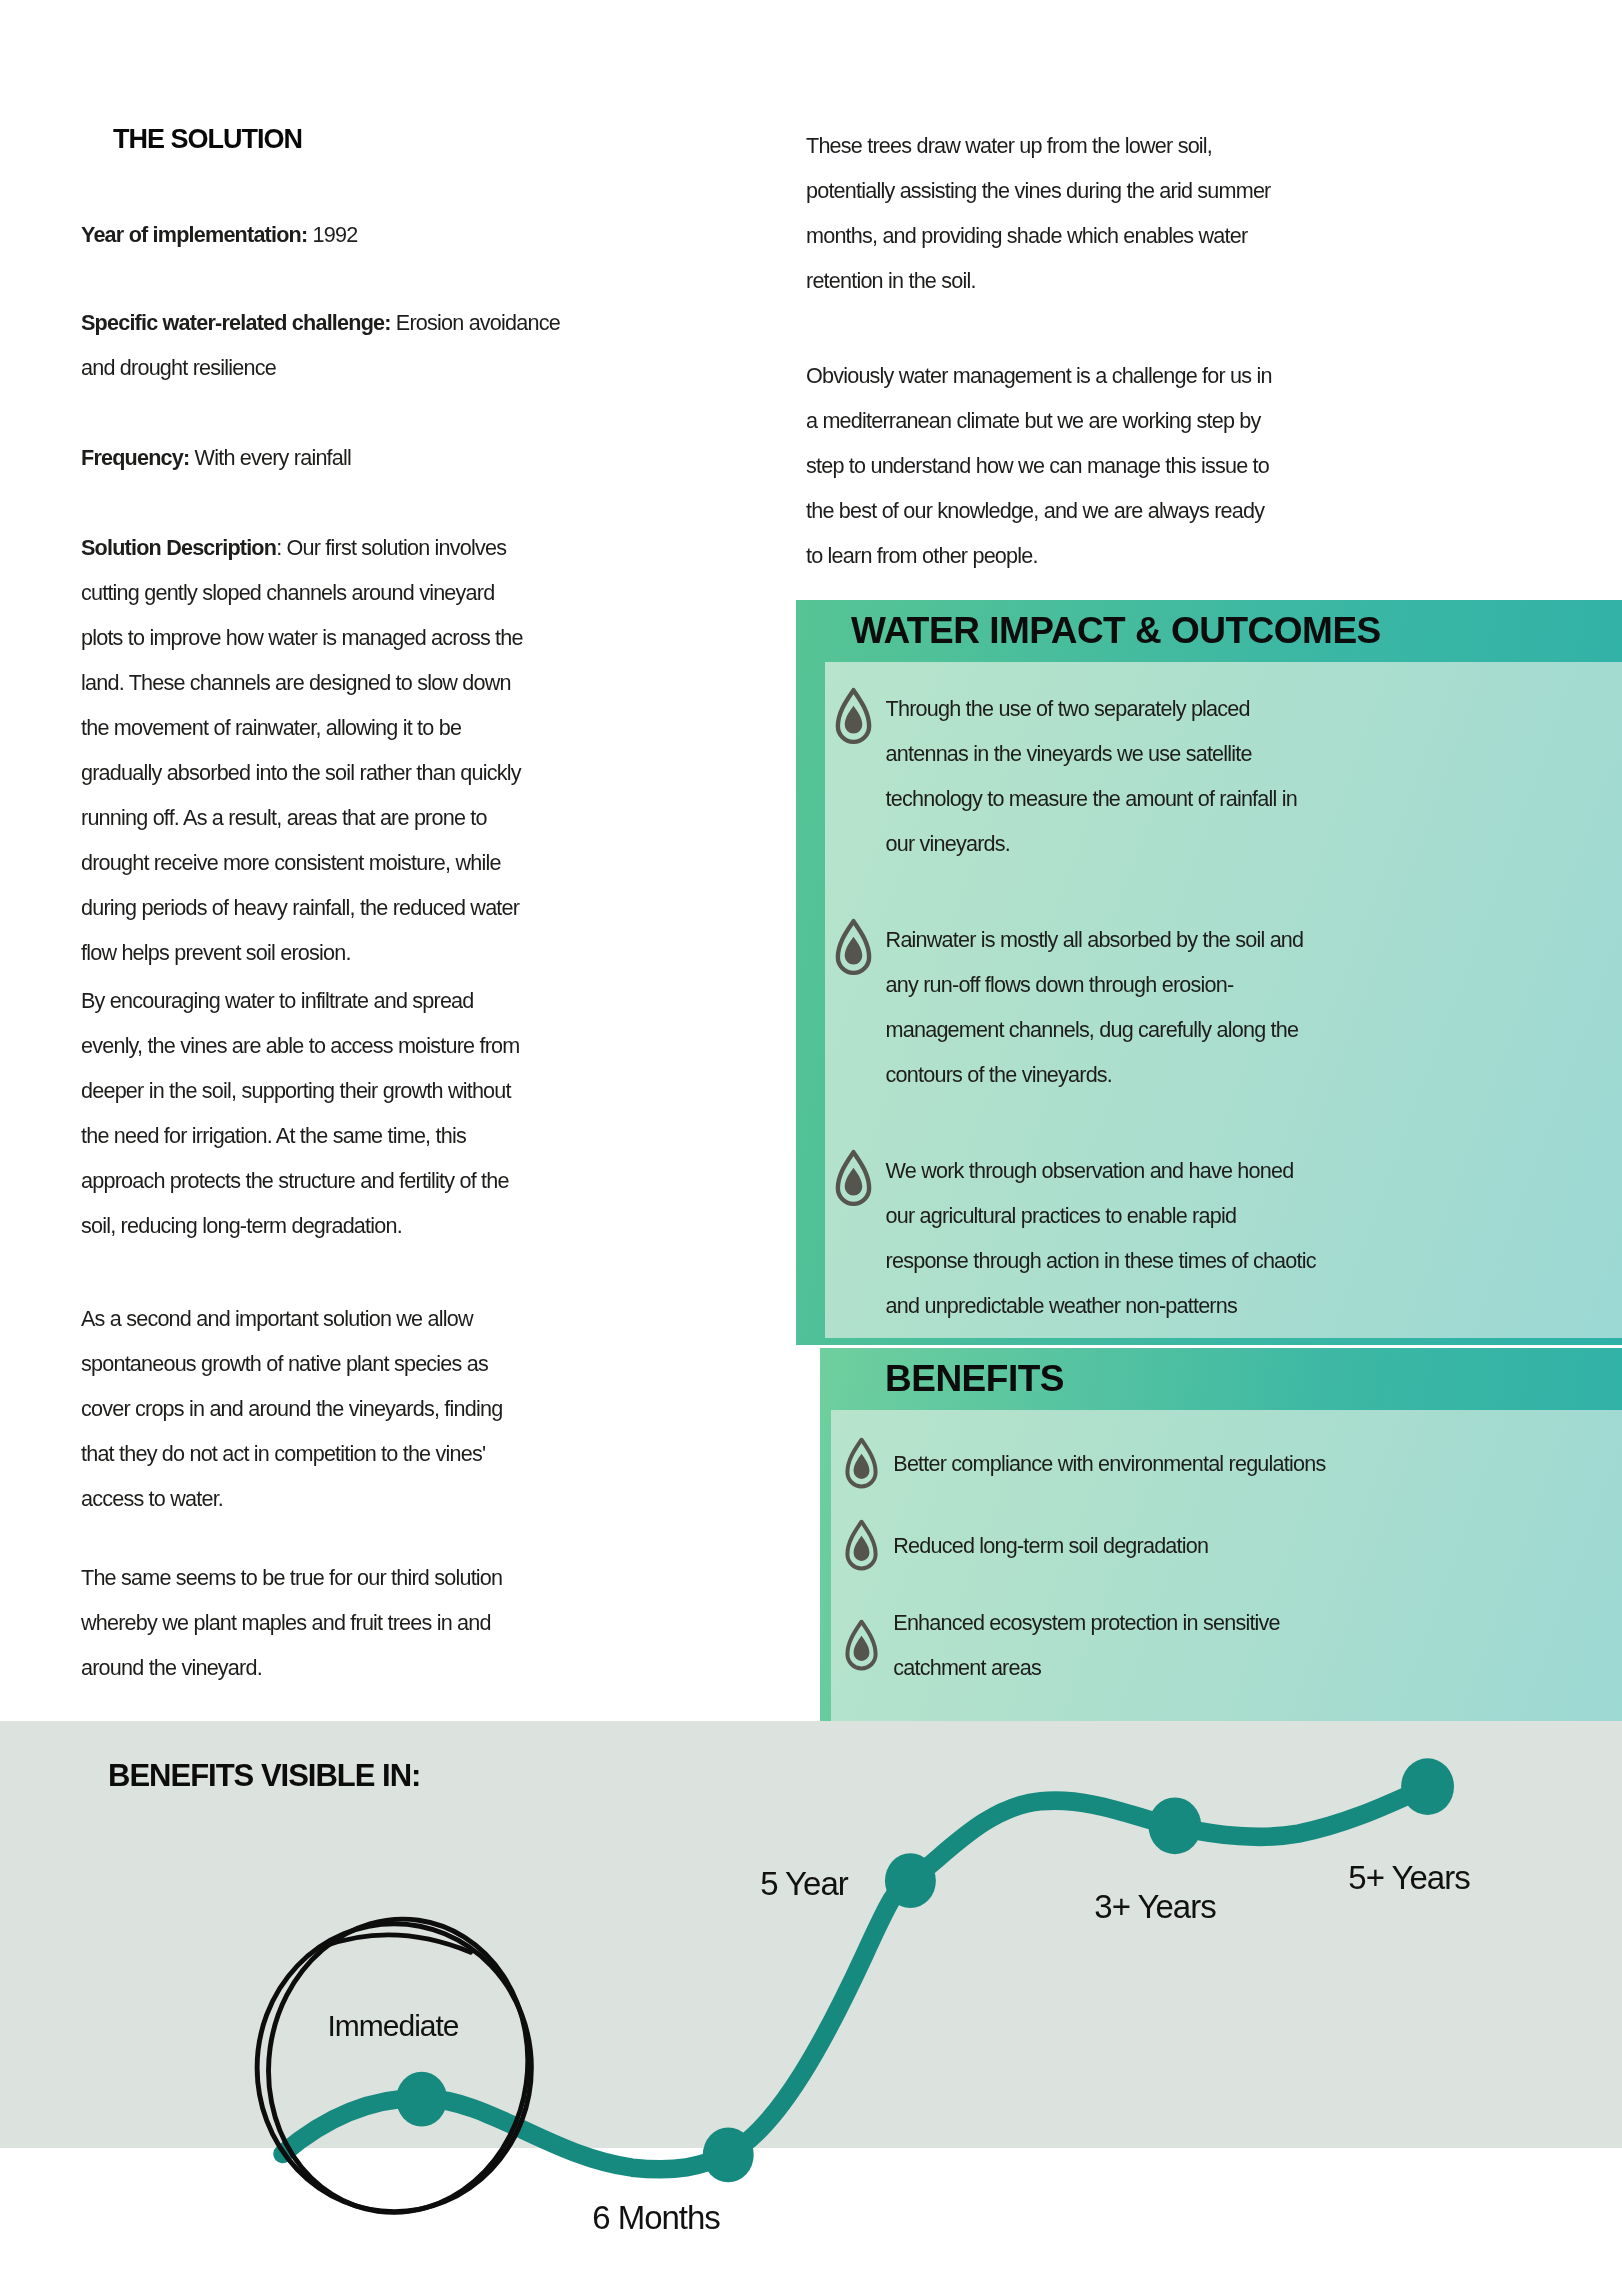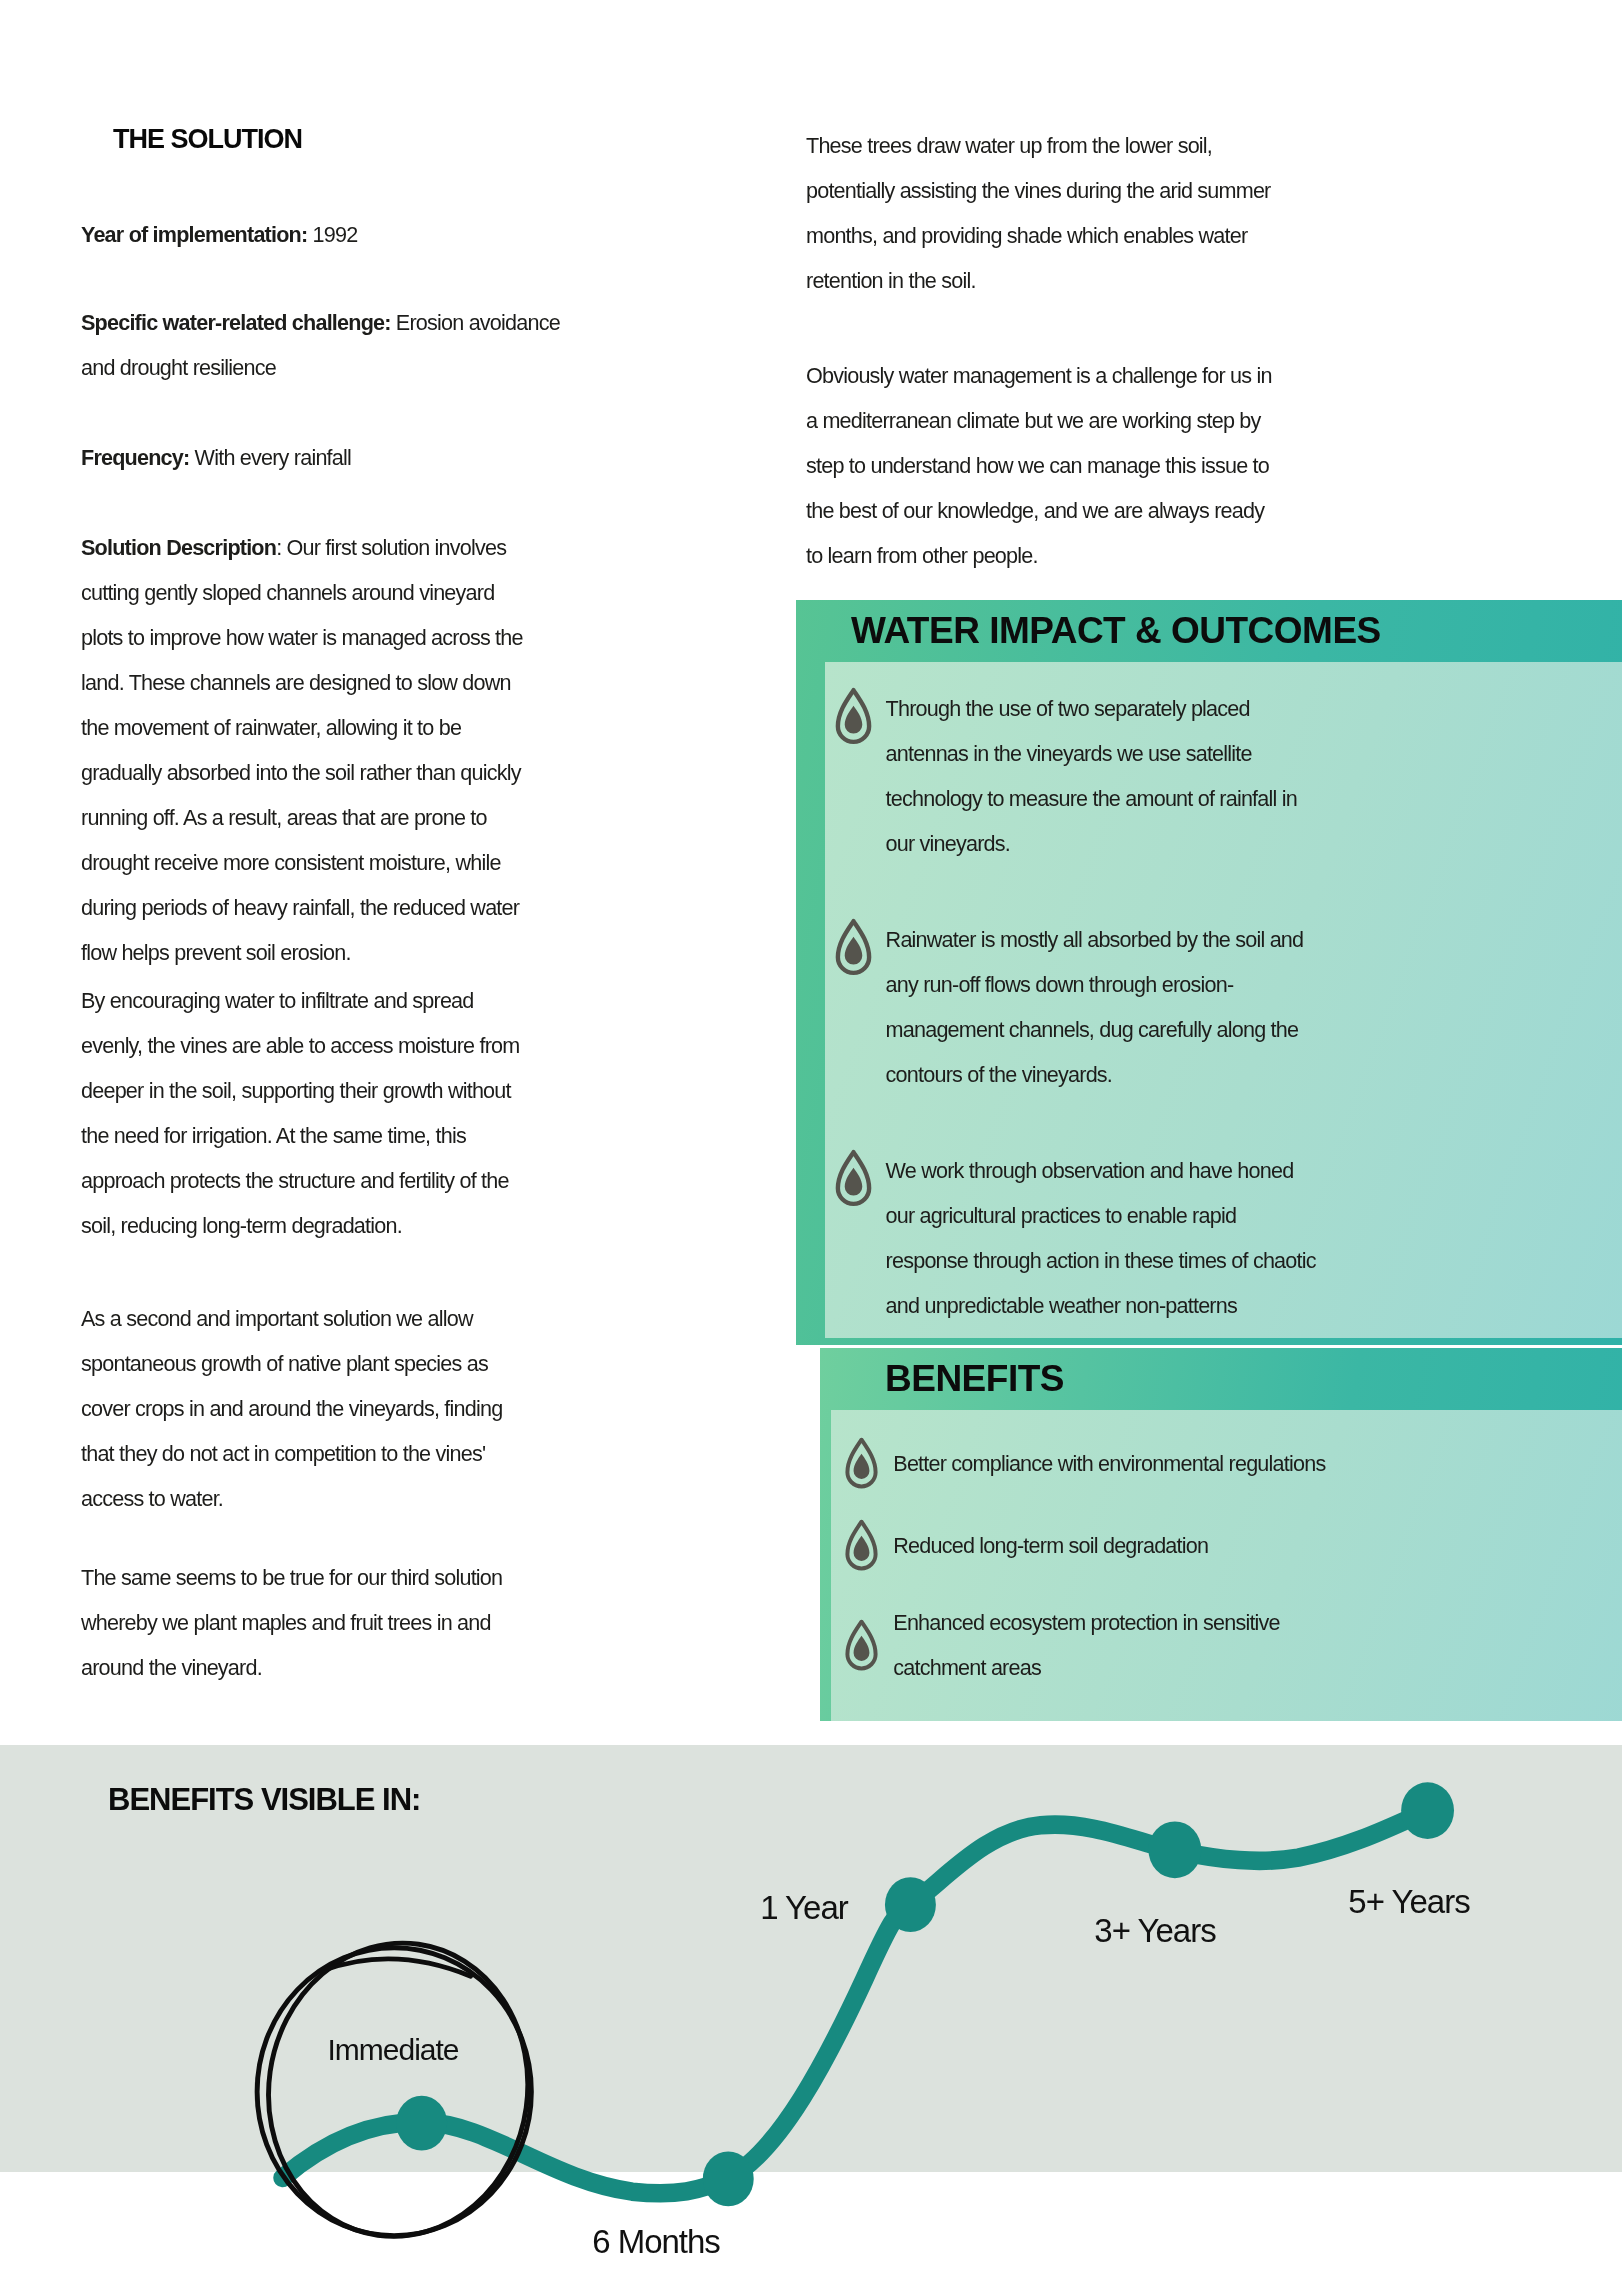--- a/index.html
+++ b/index.html
@@ -24,21 +24,21 @@
     padding:23.5px 27.4px 0 7.8px;box-sizing:border-box;}
   .benefits-inner{position:absolute;left:10.8px;right:0;top:62px;bottom:0;
     background:linear-gradient(110deg,#b7e4cb 0%,#a9ddce 55%,#9cd8d4 100%);
     padding:25.5px 23.5px 0 11.8px;box-sizing:border-box;}
   .bullet-row{display:flex;gap:11.8px;margin-bottom:51px;}
   .benefit-row{display:flex;gap:13.7px;align-items:center;margin-bottom:27.4px;}
   .bullet-row .body-text,.benefit-row .body-text{flex:1;}
   .drop{flex:0 0 auto;}
 
   
-  .footer{left:0;top:1721px;width:1622px;height:427px;background:#dce2dd;margin-top:24px;}
+  .footer{left:0;top:1721px;width:1622px;height:427px;background:#dce2dd;}
   .footer-heading{left:108px;top:37px;font-size:31px;font-weight:700;letter-spacing:-1px;color:#0c0c0c;}
   .milestone{font-size:33px;letter-spacing:-1px;color:#111;transform:translateX(-50%);white-space:nowrap;}
   .m-immediate{left:393px;top:288px;font-size:30px;}
   .m-6months{left:656px;top:478px;}
   .m-1year{left:804px;top:144px;}
   .m-3years{left:1155px;top:167px;}
   .m-5years{left:1409px;top:138px;}
 </style>
 </head>
 <body>
@@ -191,17 +191,17 @@
 
     <g stroke="#0d0d0d" fill="none" stroke-width="5" stroke-linecap="round">
       <ellipse cx="402" cy="354" rx="140" ry="147"></ellipse>
       <ellipse cx="406" cy="352" rx="132" ry="150" transform="rotate(8 406 352)"></ellipse>
       <path d="M 480 236 Q 402 204 330 230"></path>
     </g>
   </svg>
 
   <div class="abs milestone m-immediate">Immediate</div>
   <div class="abs milestone m-6months">6 Months</div>
-  <div class="abs milestone m-1year">1 Year</div>
+  <div class="abs milestone m-1year">5 Year</div>
   <div class="abs milestone m-3years">3+ Years</div>
   <div class="abs milestone m-5years">5+ Years</div>
 </section>
 
 
 </body></html>

